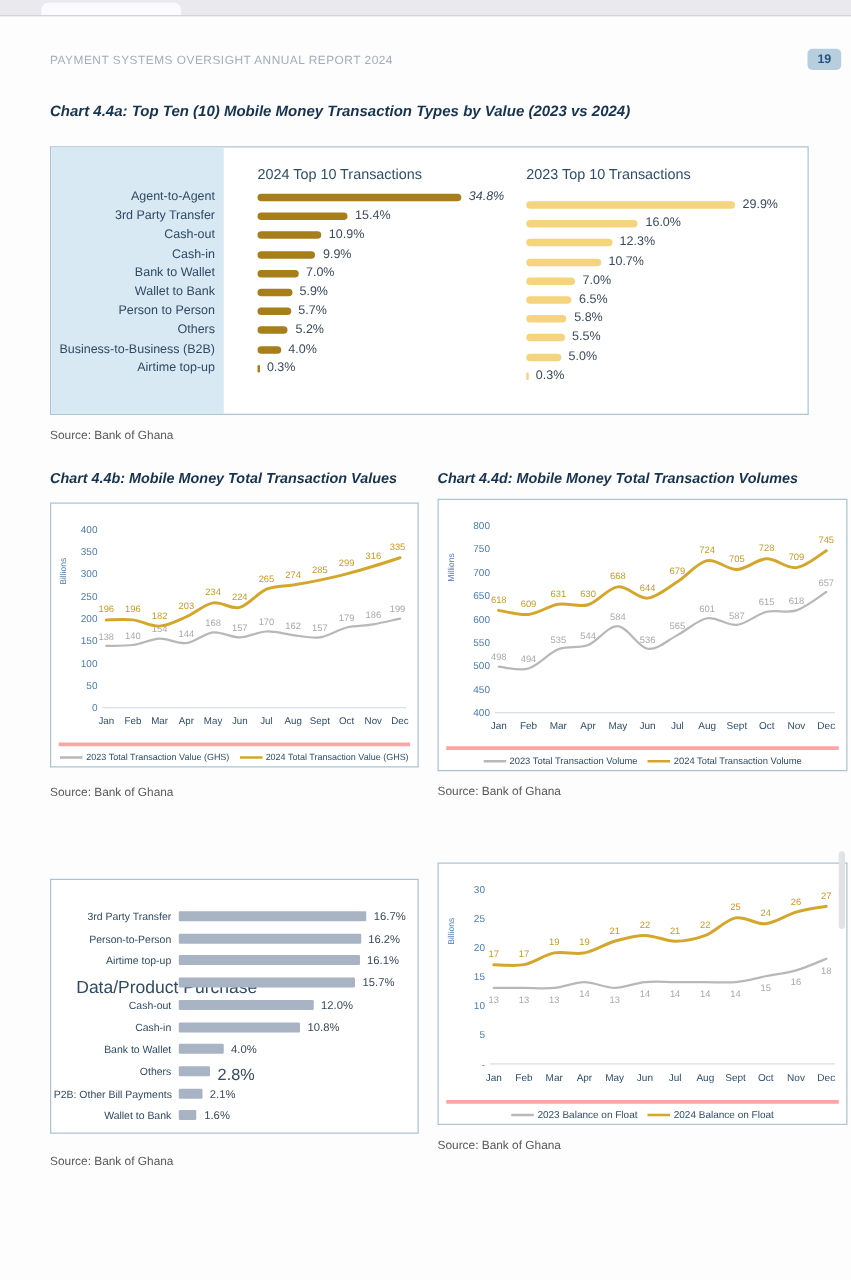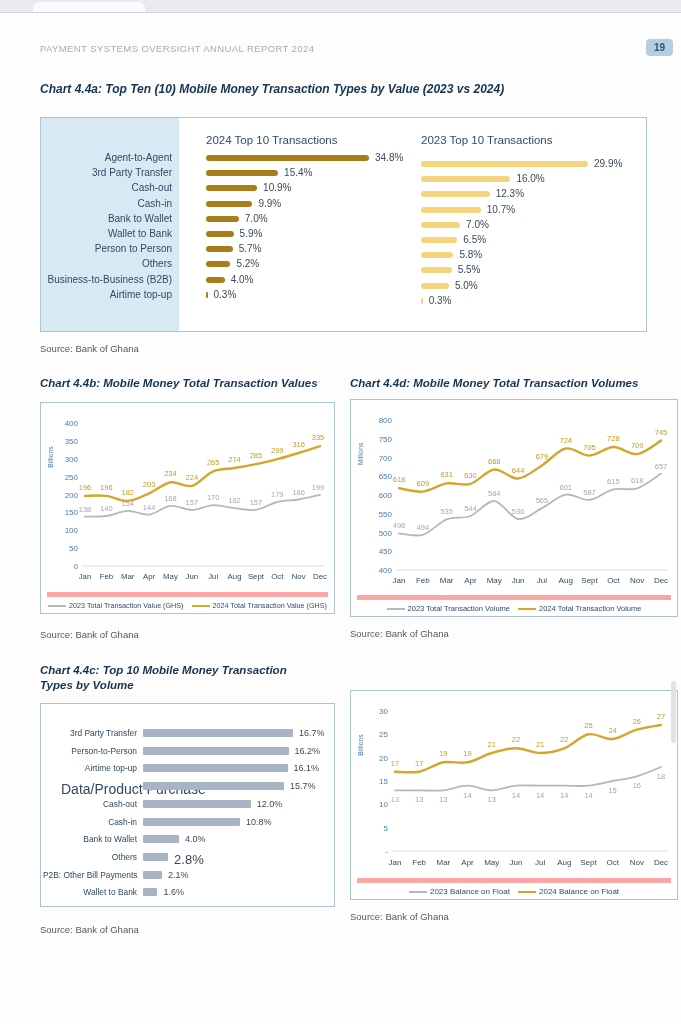--- a/index.html
+++ b/index.html
@@ -9,21 +9,21 @@
   .hdr-title{position:absolute;left:40px;top:43px;font-size:9.5px;letter-spacing:.4px;color:#a2adb9;}
   .badge{position:absolute;left:646px;top:39px;width:27px;height:17px;background:#b7cedf;border-radius:4px;color:#25557e;font-size:10px;font-weight:bold;display:flex;align-items:center;justify-content:center;}
   .ctitle{position:absolute;font-size:11.5px;font-weight:bold;font-style:italic;color:#17334f;line-height:1.3;}
   .cbox{position:absolute;background:#fff;border:1px solid #aac4d4;}
   .src{position:absolute;font-size:9.5px;color:#585858;}
   .panelA{position:absolute;left:0;top:0;width:138px;height:100%;background:#d9e9f3;}
   .colhdr{position:absolute;font-size:11.5px;font-weight:500;color:#2e4d6b;white-space:nowrap;}
   .rowlabel{position:absolute;text-align:right;color:#2f4a63;white-space:nowrap;}
   .hbar{position:absolute;border-radius:3px;}
   .vlabel{position:absolute;color:#3a4a5c;white-space:nowrap;}
-  .legend{position:absolute;left:6px;right:6px;bottom:3px;border-top:5px solid #fca5a5;display:flex;justify-content:center;align-items:center;padding-top:4px;color:#2e4d6b;white-space:nowrap;}
+  .legend{position:absolute;left:6px;right:6px;bottom:3px;border-top:3px solid #fca5a5;display:flex;justify-content:center;align-items:center;padding-top:4px;color:#2e4d6b;white-space:nowrap;}
   .legitem{display:flex;align-items:center;margin:0 4px;}
   .legswatch{display:inline-block;width:18px;height:2px;margin-right:3px;}
   .scrollthumb{position:absolute;left:671px;top:681px;width:5px;height:62px;border-radius:3px;background:#e1e1e6;}
   svg text{font-family:"Liberation Sans",sans-serif;}
 </style>
 </head>
 <body>
 
 <div class="page">
   <div class="tabbar">
@@ -33,21 +33,21 @@
   <div class="hdr-title">PAYMENT SYSTEMS OVERSIGHT ANNUAL REPORT 2024</div>
   <div class="badge">19</div>
 
   <div class="ctitle" style="left:40px;top:82px;width:600px;font-size:12px;">Chart 4.4a: Top Ten (10) Mobile Money Transaction Types by Value (2023 vs 2024)</div>
   <div class="cbox" id="box-a" style="left:40px;top:117px;width:605px;height:213px;">
       <div class="panelA"></div>
       <div class="colhdr" style="left: 165px; top: 16px;">2024 Top 10 Transactions</div>
       <div class="colhdr" style="left: 380px; top: 16px;">2023 Top 10 Transactions</div>
       <div class="rowlabel" style="left: 0px; width: 131px; top: 34px; font-size: 10px;">Agent-to-Agent</div>
       <div class="hbar" style="left: 165px; top: 37px; width: 163px; height: 6px; background: rgb(168, 126, 27);"></div>
-      <div class="vlabel" style="left: 334px; top: 34px; font-size: 10px;">34.8%</div>
+      <div class="vlabel" style="left: 334px; top: 34px; font-size: 10px; font-style: italic;">34.8%</div>
       <div class="hbar" style="left: 380px; top: 43px; width: 167px; height: 6px; background: rgb(246, 212, 125);"></div>
       <div class="vlabel" style="left: 553px; top: 40px; font-size: 10px;">29.9%</div>
       <div class="rowlabel" style="left: 0px; width: 131px; top: 49.2px; font-size: 10px;">3rd Party Transfer</div>
       <div class="hbar" style="left: 165px; top: 52.2px; width: 72.1px; height: 6px; background: rgb(168, 126, 27);"></div>
       <div class="vlabel" style="left: 243.1px; top: 49.2px; font-size: 10px;">15.4%</div>
       <div class="hbar" style="left: 380px; top: 58.2px; width: 89.4px; height: 6px; background: rgb(246, 212, 125);"></div>
       <div class="vlabel" style="left: 475.4px; top: 55.2px; font-size: 10px;">16.0%</div>
       <div class="rowlabel" style="left: 0px; width: 131px; top: 64.4px; font-size: 10px;">Cash-out</div>
       <div class="hbar" style="left: 165px; top: 67.4px; width: 51.1px; height: 6px; background: rgb(168, 126, 27);"></div>
       <div class="vlabel" style="left: 222.1px; top: 64.4px; font-size: 10px;">10.9%</div>
@@ -210,21 +210,20 @@
           <span class="legswatch" style="background: rgb(184, 184, 184);"></span>
           <span>2023 Total Transaction Volume</span>
         </span>
         <span class="legitem">
           <span class="legswatch" style="background: rgb(212, 167, 44);"></span>
           <span>2024 Total Transaction Volume</span>
         </span>
       </div></div>
   <div class="src" style="left:350px;top:628px;">Source: Bank of Ghana</div>
 
-  <div class="ctitle" style="left:40px;top:663px;width:282px;">Chart 4.4c: Top 10 Mobile Money Transaction Types by Volume</div>
   <div class="cbox" id="box-c" style="left:40px;top:703px;width:293px;height:202px;">
       <div class="rowlabel" style="left: 2px; width: 94px; top: 24px; font-size: 8.4px;">3rd Party Transfer</div>
       <div class="hbar" style="left: 102px; top: 25px; width: 150px; height: 8px; border-radius: 1px; background: rgb(168, 180, 196);"></div>
       <div class="vlabel" style="left: 258px; top: 24px; font-size: 9px;">16.7%</div>
       <div class="rowlabel" style="left: 2px; width: 94px; top: 41.7px; font-size: 8.4px;">Person-to-Person</div>
       <div class="hbar" style="left: 102px; top: 42.7px; width: 145.5px; height: 8px; border-radius: 1px; background: rgb(168, 180, 196);"></div>
       <div class="vlabel" style="left: 253.5px; top: 41.7px; font-size: 9px;">16.2%</div>
       <div class="rowlabel" style="left: 2px; width: 94px; top: 59.4px; font-size: 8.4px;">Airtime top-up</div>
       <div class="hbar" style="left: 102px; top: 60.4px; width: 144.6px; height: 8px; border-radius: 1px; background: rgb(168, 180, 196);"></div>
       <div class="vlabel" style="left: 252.6px; top: 59.4px; font-size: 9px;">16.1%</div>

